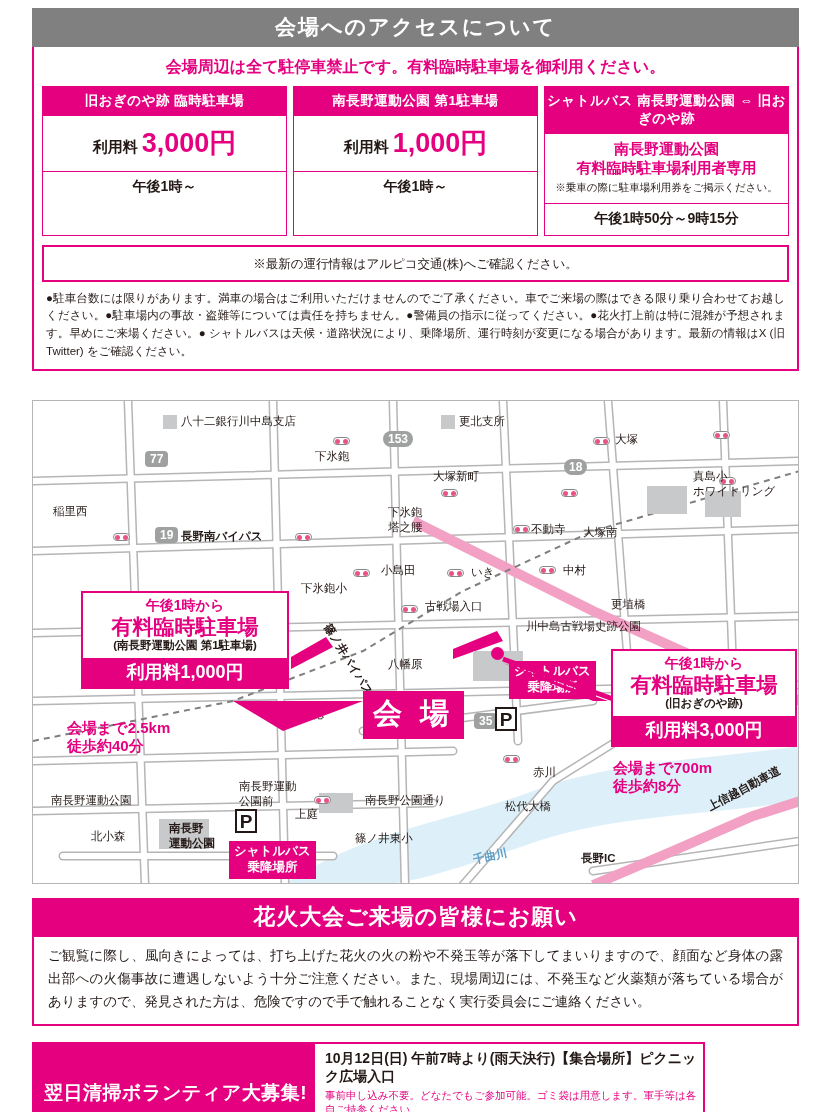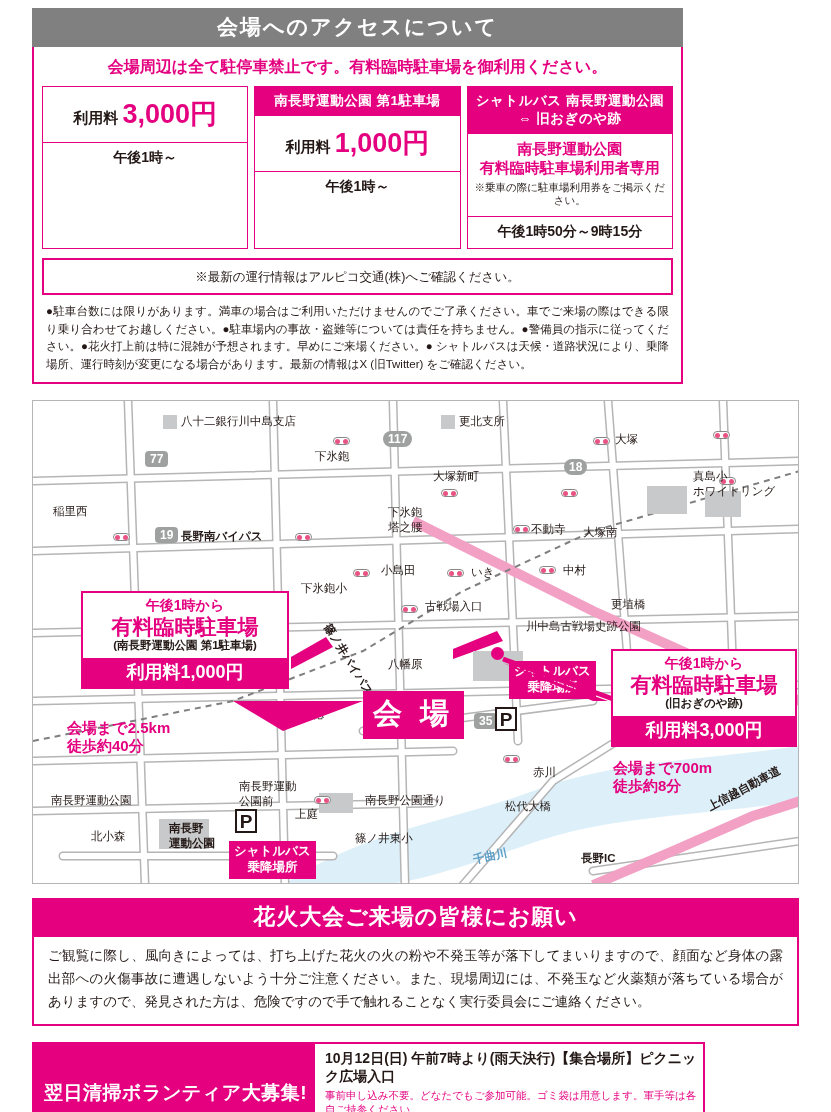--- a/index.html
+++ b/index.html
@@ -9,21 +9,21 @@
     height: 1112px;
     background: #ffffff;
     font-family: "Liberation Sans", sans-serif;
     color: #231815;
     position: relative;
     overflow: hidden;
   }
   .page { position: relative; width: 831px; height: 1112px; }
 
   
-  .access { position: absolute; left: 32px; top: 8px; width: 651px; }
+  .access { position: absolute; left: 32px; top: 8px; width: 767px; }
   .access-title {
     background: #808080;
     color: #ffffff;
     text-align: center;
     font-size: 21px;
     font-weight: bold;
     letter-spacing: 2px;
     padding: 5px 0 6px;
   }
   .access-body {
@@ -223,20 +223,21 @@
 <div class="page">
 
   <div class="access">
     <div class="access-title">会場へのアクセスについて</div>
     <div class="access-body">
       <div class="notice-line">会場周辺は全て駐停車禁止です。有料臨時駐車場を御利用ください。</div>
 
       <div class="pk-table">
 
         <div class="pk-col">
+          <div class="pk-head">旧おぎのや跡 臨時駐車場</div>
           <div class="pk-fee">
             <span>利用料</span>
             <span class="big">3,000円</span>
           </div>
           <div class="pk-time">午後1時～</div>
         </div>
 
         <div class="pk-col">
           <div class="pk-head">南長野運動公園 第1駐車場</div>
           <div class="pk-fee">
@@ -328,21 +329,21 @@
     </svg>
 
     <div class="bldg" style="left:130px;top:14px;width:14px;height:14px;"></div>
     <div class="bldg" style="left:408px;top:14px;width:14px;height:14px;"></div>
     <div class="bldg" style="left:614px;top:85px;width:40px;height:28px;"></div>
     <div class="bldg" style="left:672px;top:90px;width:36px;height:26px;"></div>
     <div class="bldg" style="left:286px;top:392px;width:34px;height:20px;"></div>
     <div class="bldg" style="left:126px;top:418px;width:50px;height:30px;"></div>
     <div class="bldg" style="left:440px;top:250px;width:50px;height:30px;"></div>
 
-    <div class="rtnum oval" style="left:350px;top:30px;">117</div>
+    <div class="rtnum oval" style="left:350px;top:30px;">153</div>
     <div class="rtnum" style="left:112px;top:50px;">77</div>
     <div class="rtnum oval" style="left:531px;top:58px;">18</div>
     <div class="rtnum" style="left:122px;top:126px;">19</div>
     <div class="rtnum" style="left:441px;top:312px;">35</div>
 
     <div class="stopdot" style="left:300px;top:36px;"></div>
     <div class="stopdot" style="left:560px;top:36px;"></div>
     <div class="stopdot" style="left:680px;top:30px;"></div>
     <div class="stopdot" style="left:408px;top:88px;"></div>
     <div class="stopdot" style="left:528px;top:88px;"></div>

